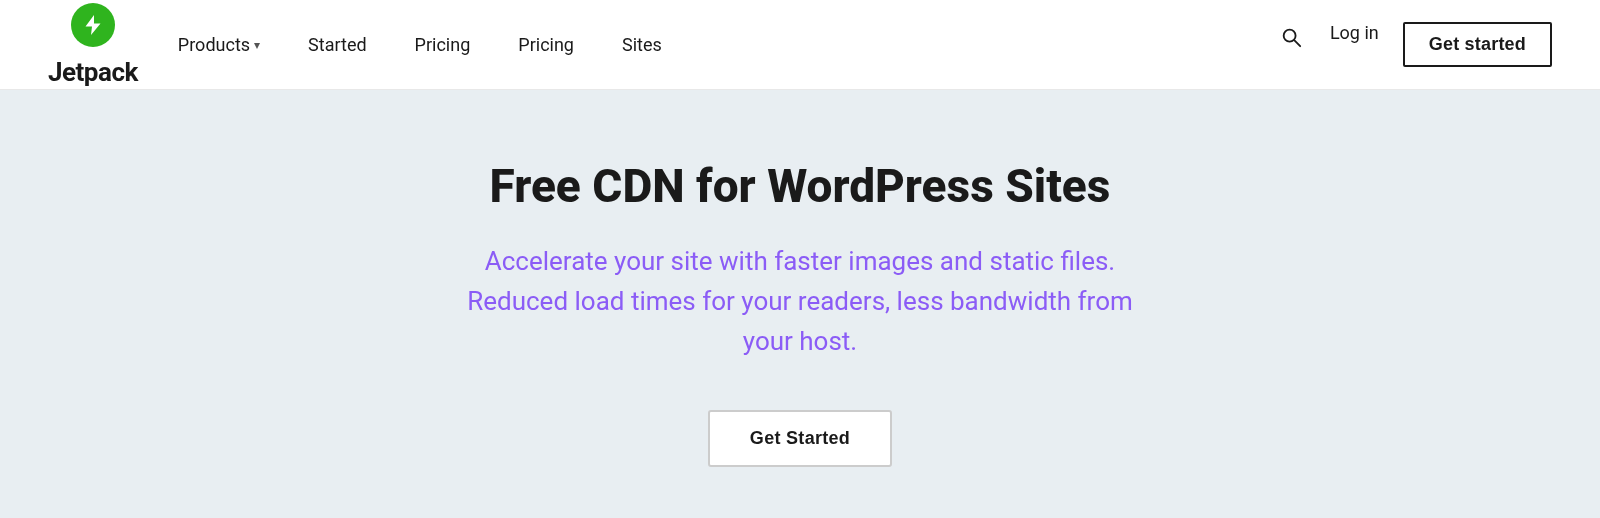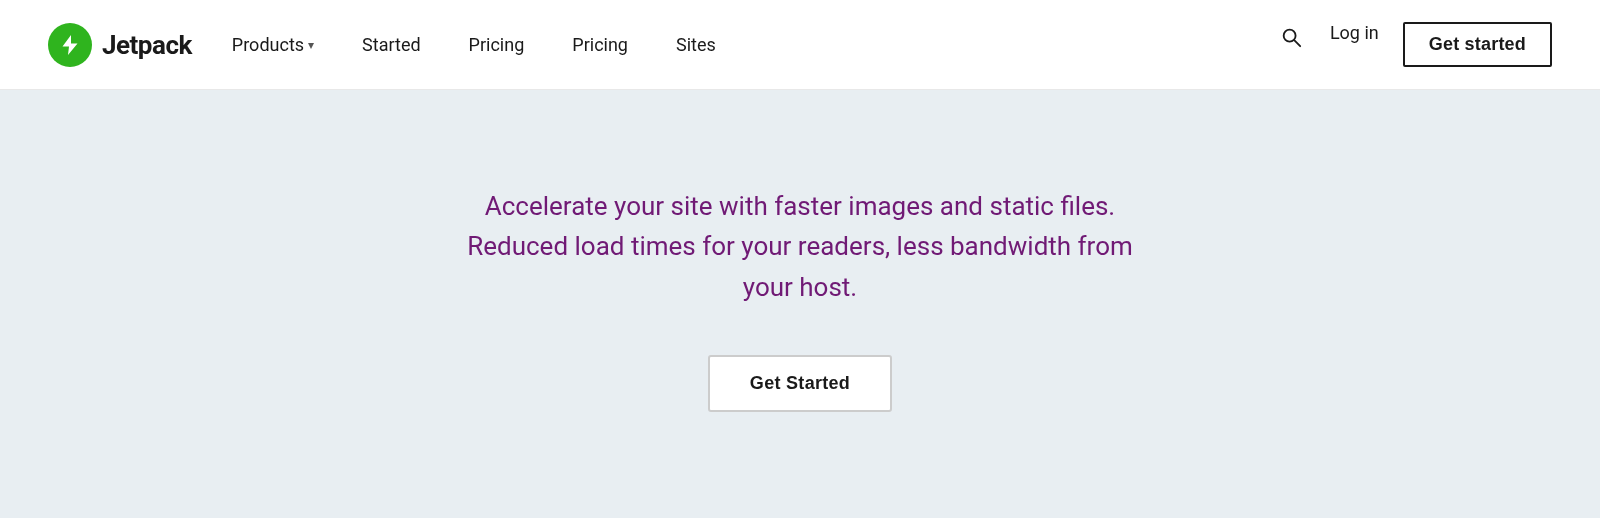--- a/index.html
+++ b/index.html
@@ -24,20 +24,21 @@
       height: 90px;
       border-bottom: 1px solid #e8e8e8;
     }
 
     .logo-area {
       display: flex;
       align-items: center;
       gap: 10px;
       text-decoration: none;
       margin-right: 40px;
+      flex-direction: column;
     }
 
     .logo-icon {
       width: 44px;
       height: 44px;
       background: #2fb41e;
       border-radius: 50%;
       display: flex;
       align-items: center;
       justify-content: center;
@@ -137,21 +138,21 @@
     .hero-title {
       font-size: 46px;
       font-weight: 800;
       color: #1a1a1a;
       margin-bottom: 28px;
       line-height: 1.15;
     }
 
     .hero-subtitle {
       font-size: 26px;
-      color: #701a75;
+      color: #8b5cf6;
       line-height: 1.55;
       max-width: 680px;
       margin-bottom: 48px;
       font-weight: 400;
     }
 
     .hero-cta-btn {
       font-size: 18px;
       font-weight: 700;
       color: #1a1a1a;
@@ -201,15 +202,16 @@
         <circle cx="10.5" cy="10.5" r="6.5"></circle>
         <line x1="15.5" y1="15.5" x2="22" y2="22"></line>
       </svg>
     </button>
     <a class="login-link" href="#">Log in</a>
     <button class="get-started-btn">Get started</button>
   </div>
 </nav>
 
 <section class="hero">
+  <h1 class="hero-title">Free CDN for WordPress Sites</h1>
   <p class="hero-subtitle">Accelerate your site with faster images and static files. Reduced load times for your readers, less bandwidth from your host.</p>
   <button class="hero-cta-btn">Get Started</button>
 </section>
 
 </body></html>

